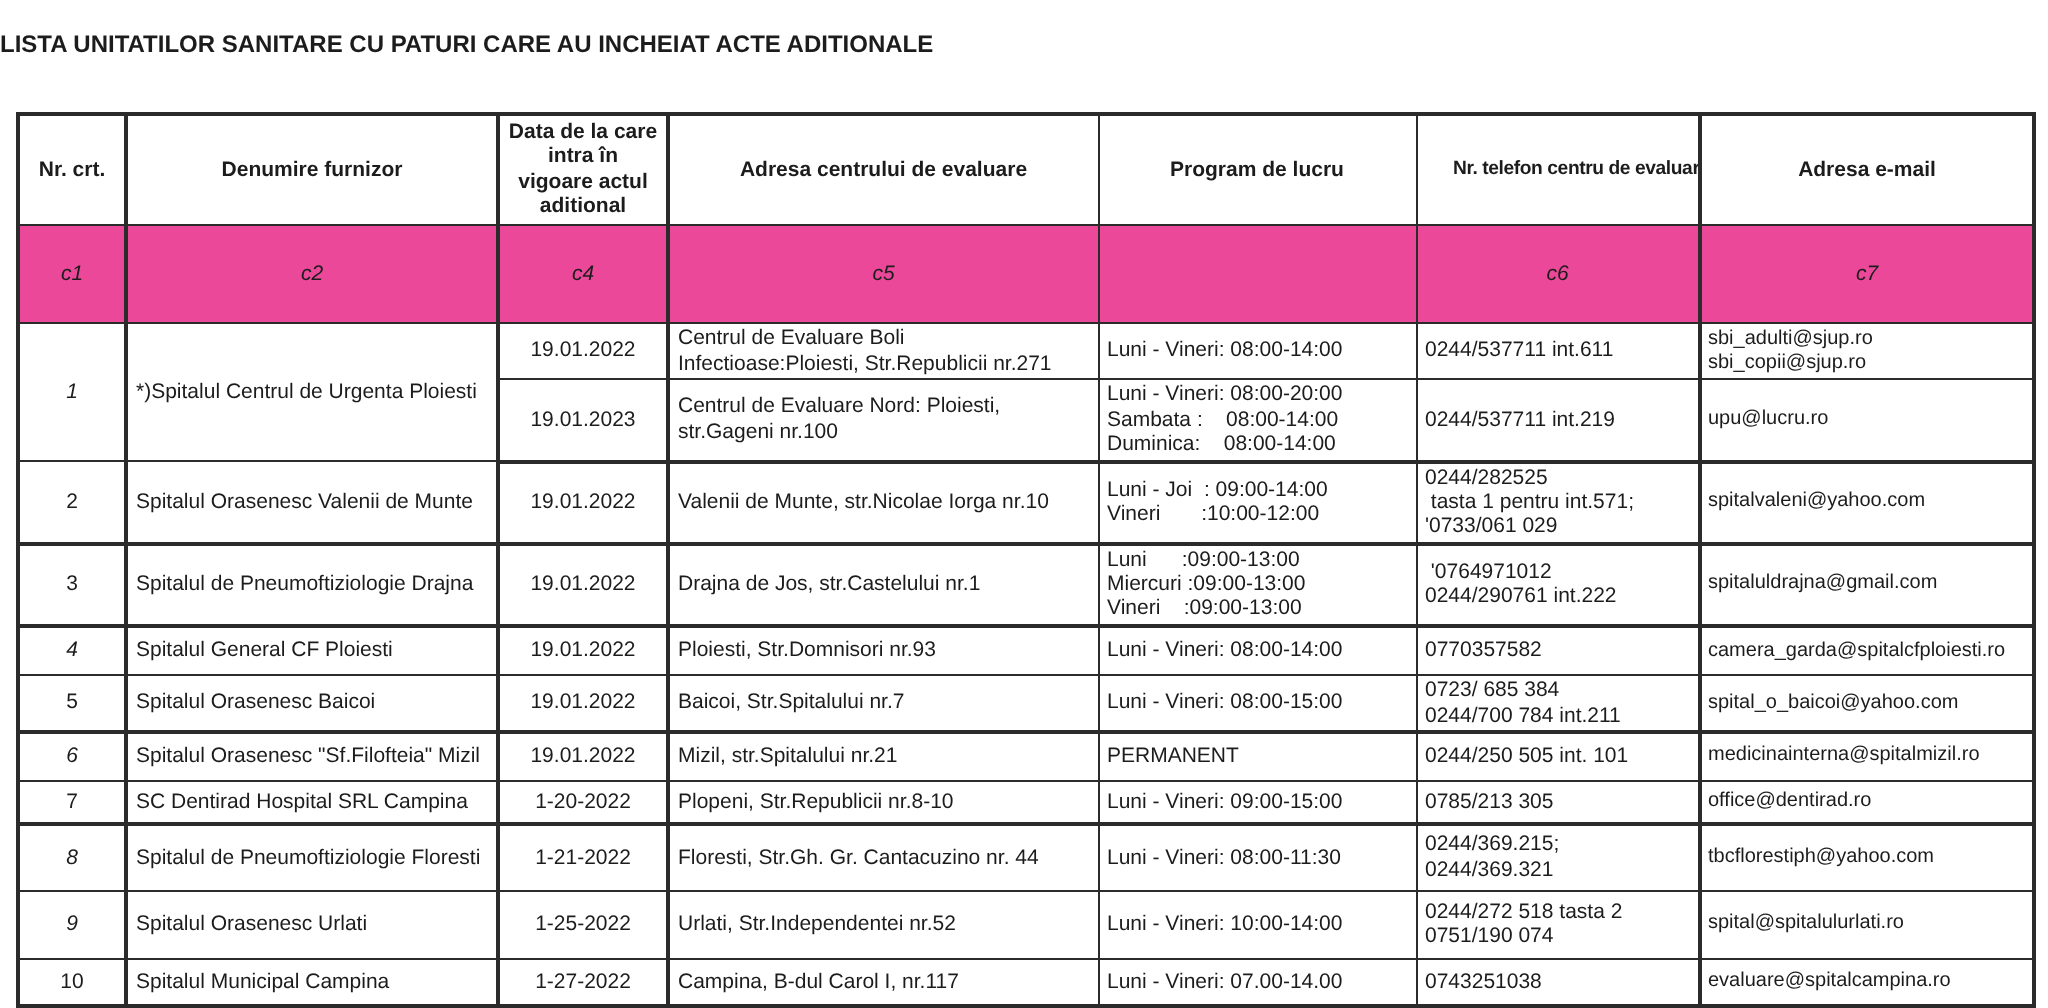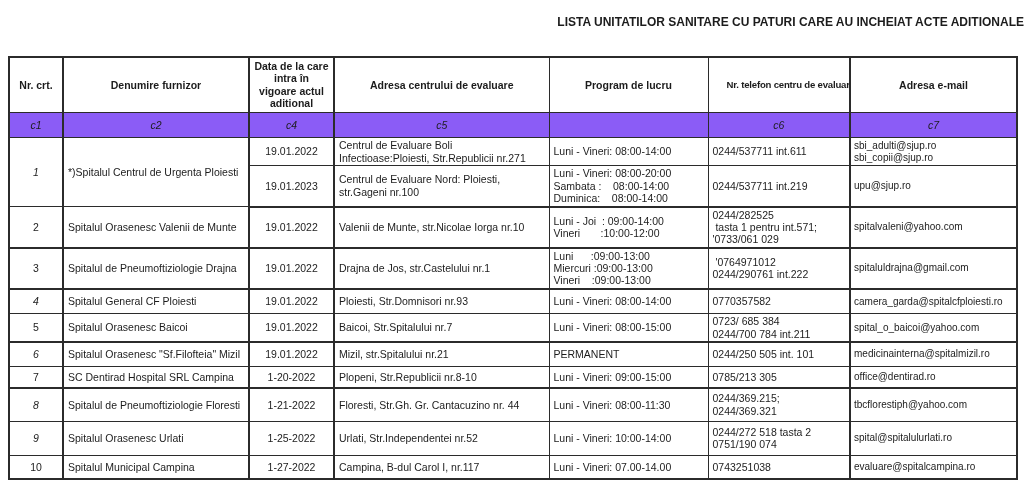--- a/index.html
+++ b/index.html
@@ -1,42 +1,42 @@
 <!DOCTYPE html>
 <html><head>
 <meta charset="utf-8">
 <style>
   html,body { margin:0; padding:0; }
   body {
     width:1024px; height:504px; background:#ffffff;
     font-family:"Liberation Sans", sans-serif; color:#1c1c1c;
     overflow:hidden;
   }
-  .title-block { margin-top:15px; text-align:right;padding-left:28px; }
+  .title-block { margin-top:15px; text-align:left; }
   .title-line { font-weight:bold; font-size:12px; line-height:15.5px; }
 
   table.main {
     border-collapse:collapse; table-layout:fixed;
     width:1008px; margin:25px 0 0 8px;
     border:2px solid #2b2b2b;
   }
   td, th {
     border:1px solid #2b2b2b;
     padding:1px 4px;
     font-size:10.5px; line-height:1.18;
     vertical-align:middle;
     overflow:hidden; word-wrap:break-word;
     white-space:pre-wrap;
   }
   th { font-weight:bold; text-align:center; }
   th.tel-header { font-size:9.6px; letter-spacing:-0.2px; white-space:nowrap; padding:1px 18px; }
   tr.header-row { height:56px; }
   tr.codes-row td {
-    background:#8b5cf6; font-style:italic; text-align:center;
-    height:16px; padding:4px 4px;
+    background:#ec4899; font-style:italic; text-align:center;
+    height:16px; padding:16px 4px;
   }
   
   .vr2 { border-right-width:2px; }
   tr.tb td { border-bottom-width:2px; }
 
   .c-nr   { text-align:center; }
   .c-data { text-align:center; }
   .it     { font-style:italic; }
   .email-cell { font-size:10px; padding:1px 3px; }
 </style>
@@ -89,21 +89,21 @@
     <td class="email-cell">sbi_adulti@sjup.ro
 sbi_copii@sjup.ro</td>
   </tr>
   <tr class="tb" style="height:41px">
     <td class="c-data vr2">19.01.2023</td>
     <td>Centrul de Evaluare Nord: Ploiesti, str.Gageni nr.100</td>
     <td>Luni - Vineri: 08:00-20:00
 Sambata :    08:00-14:00
 Duminica:    08:00-14:00</td>
     <td class="vr2">0244/537711 int.219</td>
-    <td class="email-cell">upu@sjup.ro</td>
+    <td class="email-cell">upu@lucru.ro</td>
   </tr>
 
   <tr class="tb" style="height:38px">
     <td class="c-nr vr2">2</td>
     <td class="vr2">Spitalul Orasenesc Valenii de Munte</td>
     <td class="c-data vr2">19.01.2022</td>
     <td>Valenii de Munte, str.Nicolae Iorga nr.10</td>
     <td>Luni - Joi  : 09:00-14:00
 Vineri       :10:00-12:00</td>
     <td class="vr2">0244/282525

